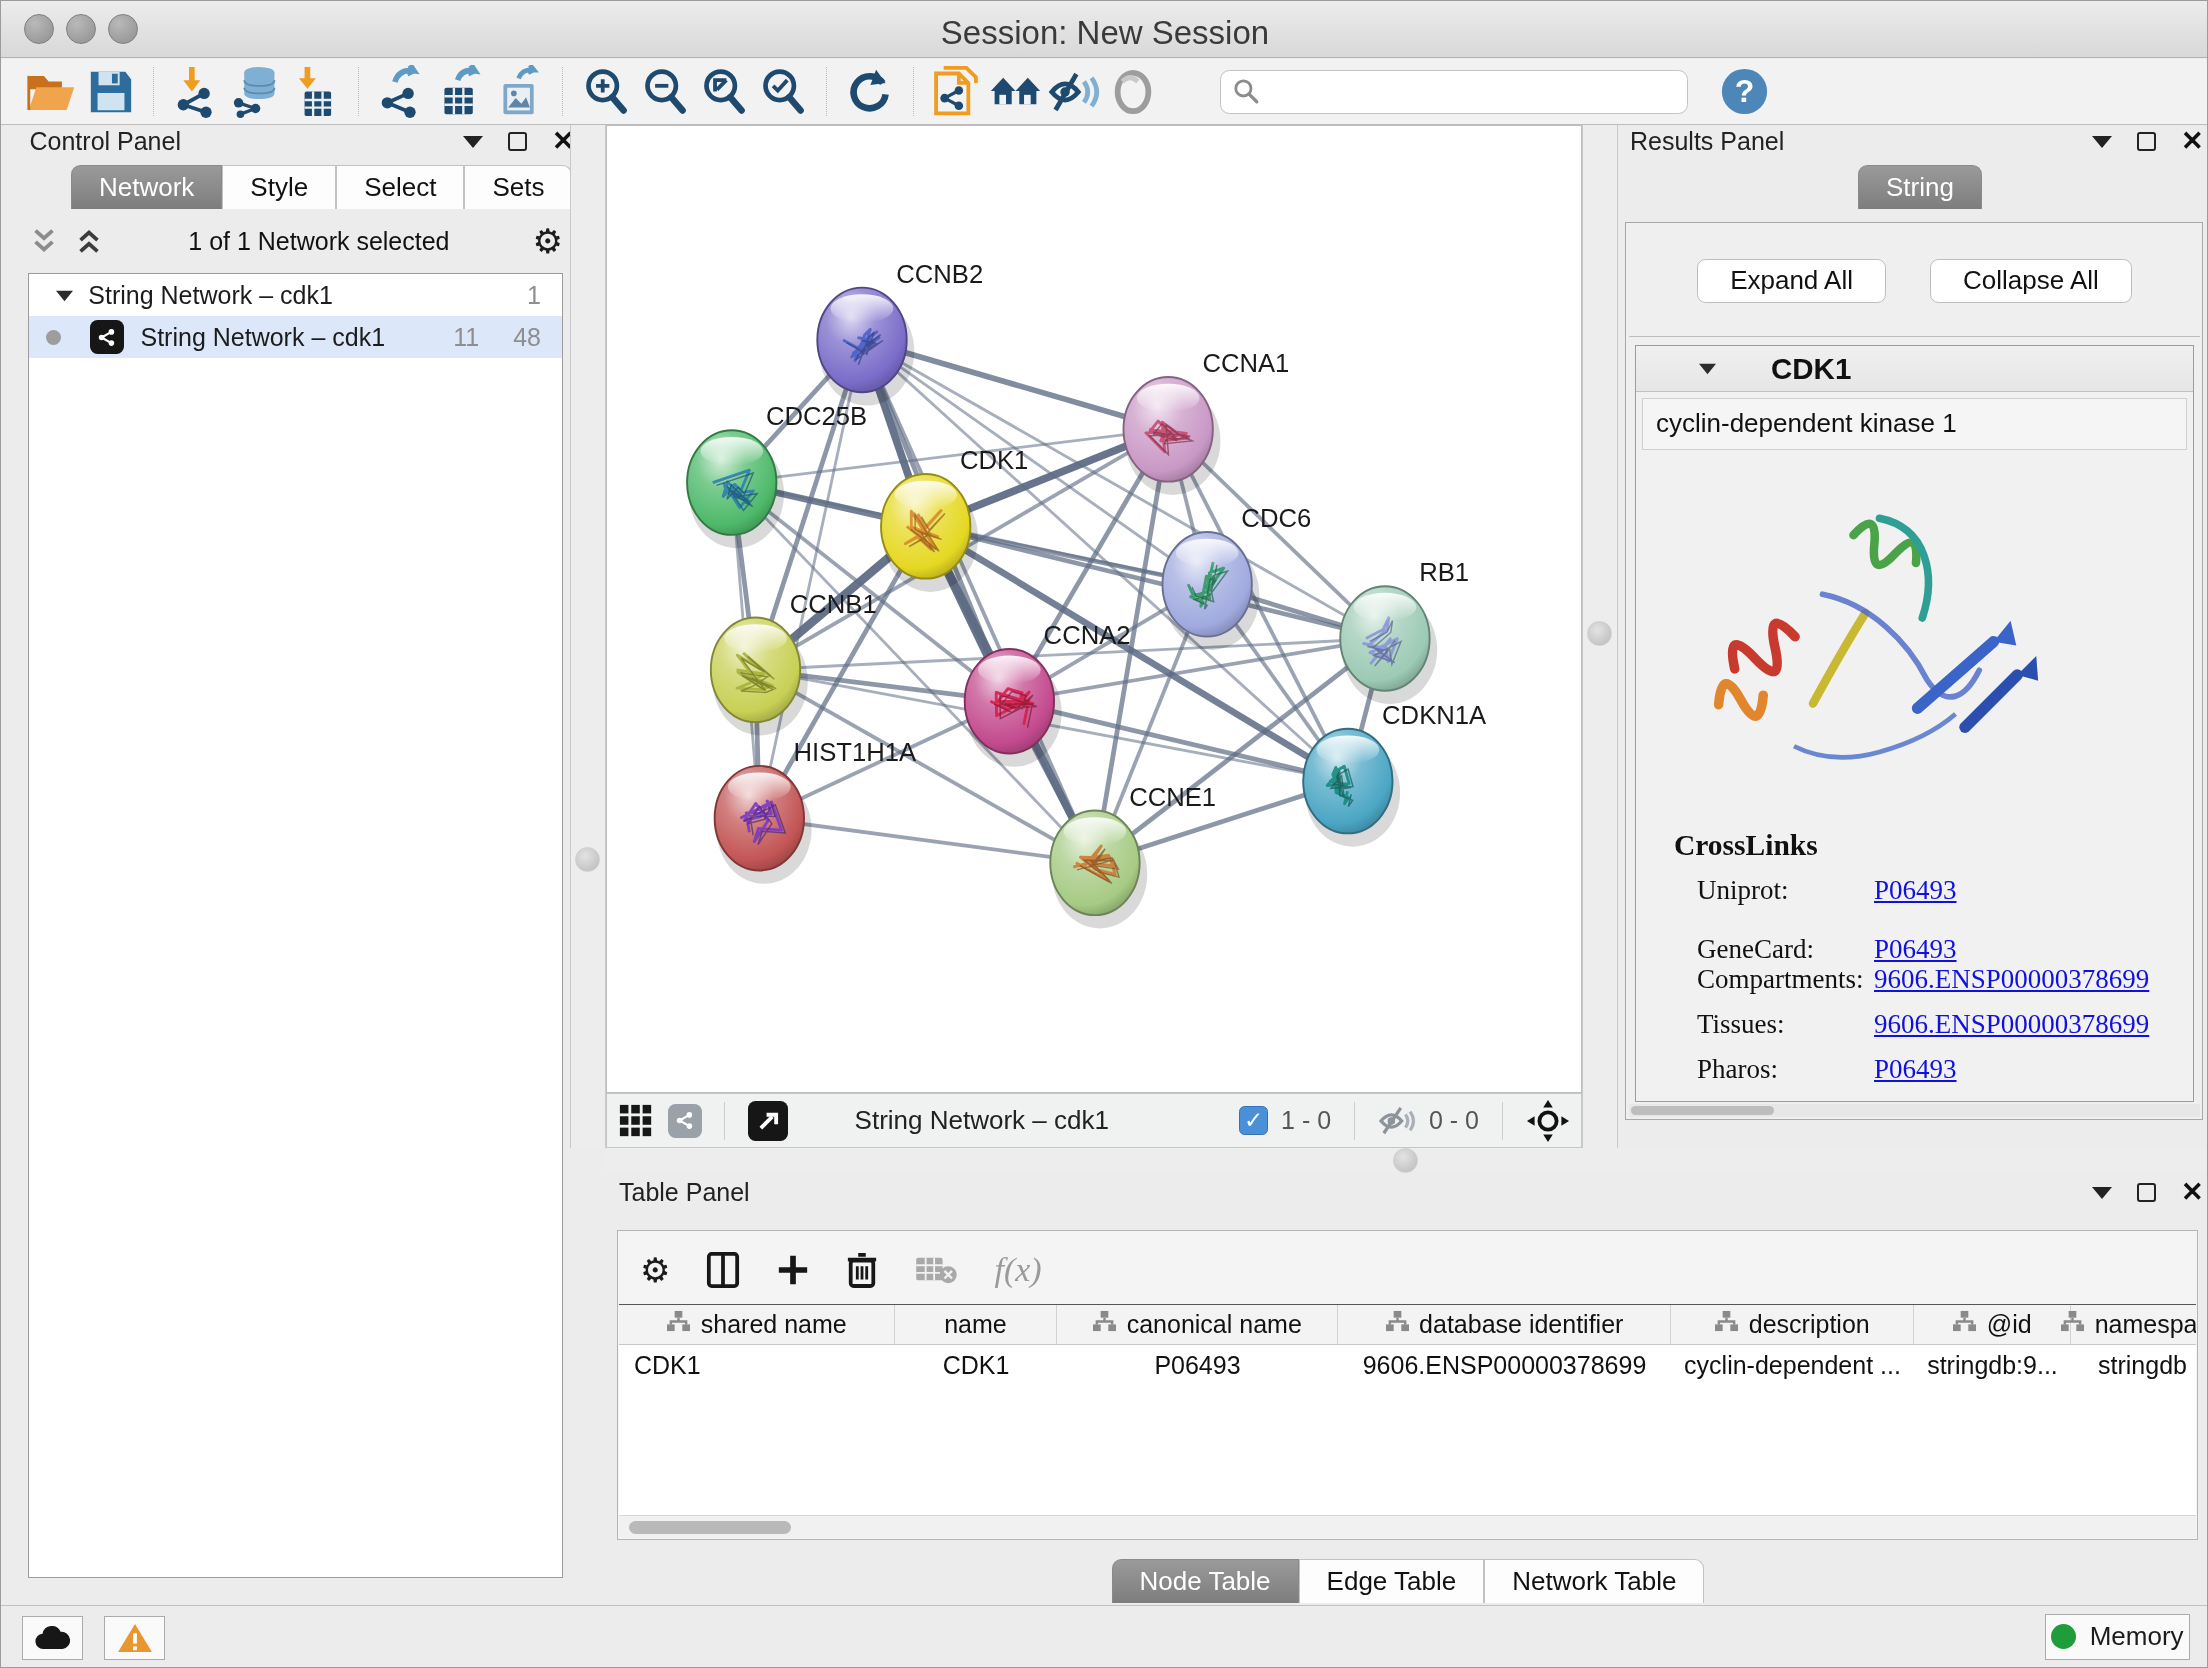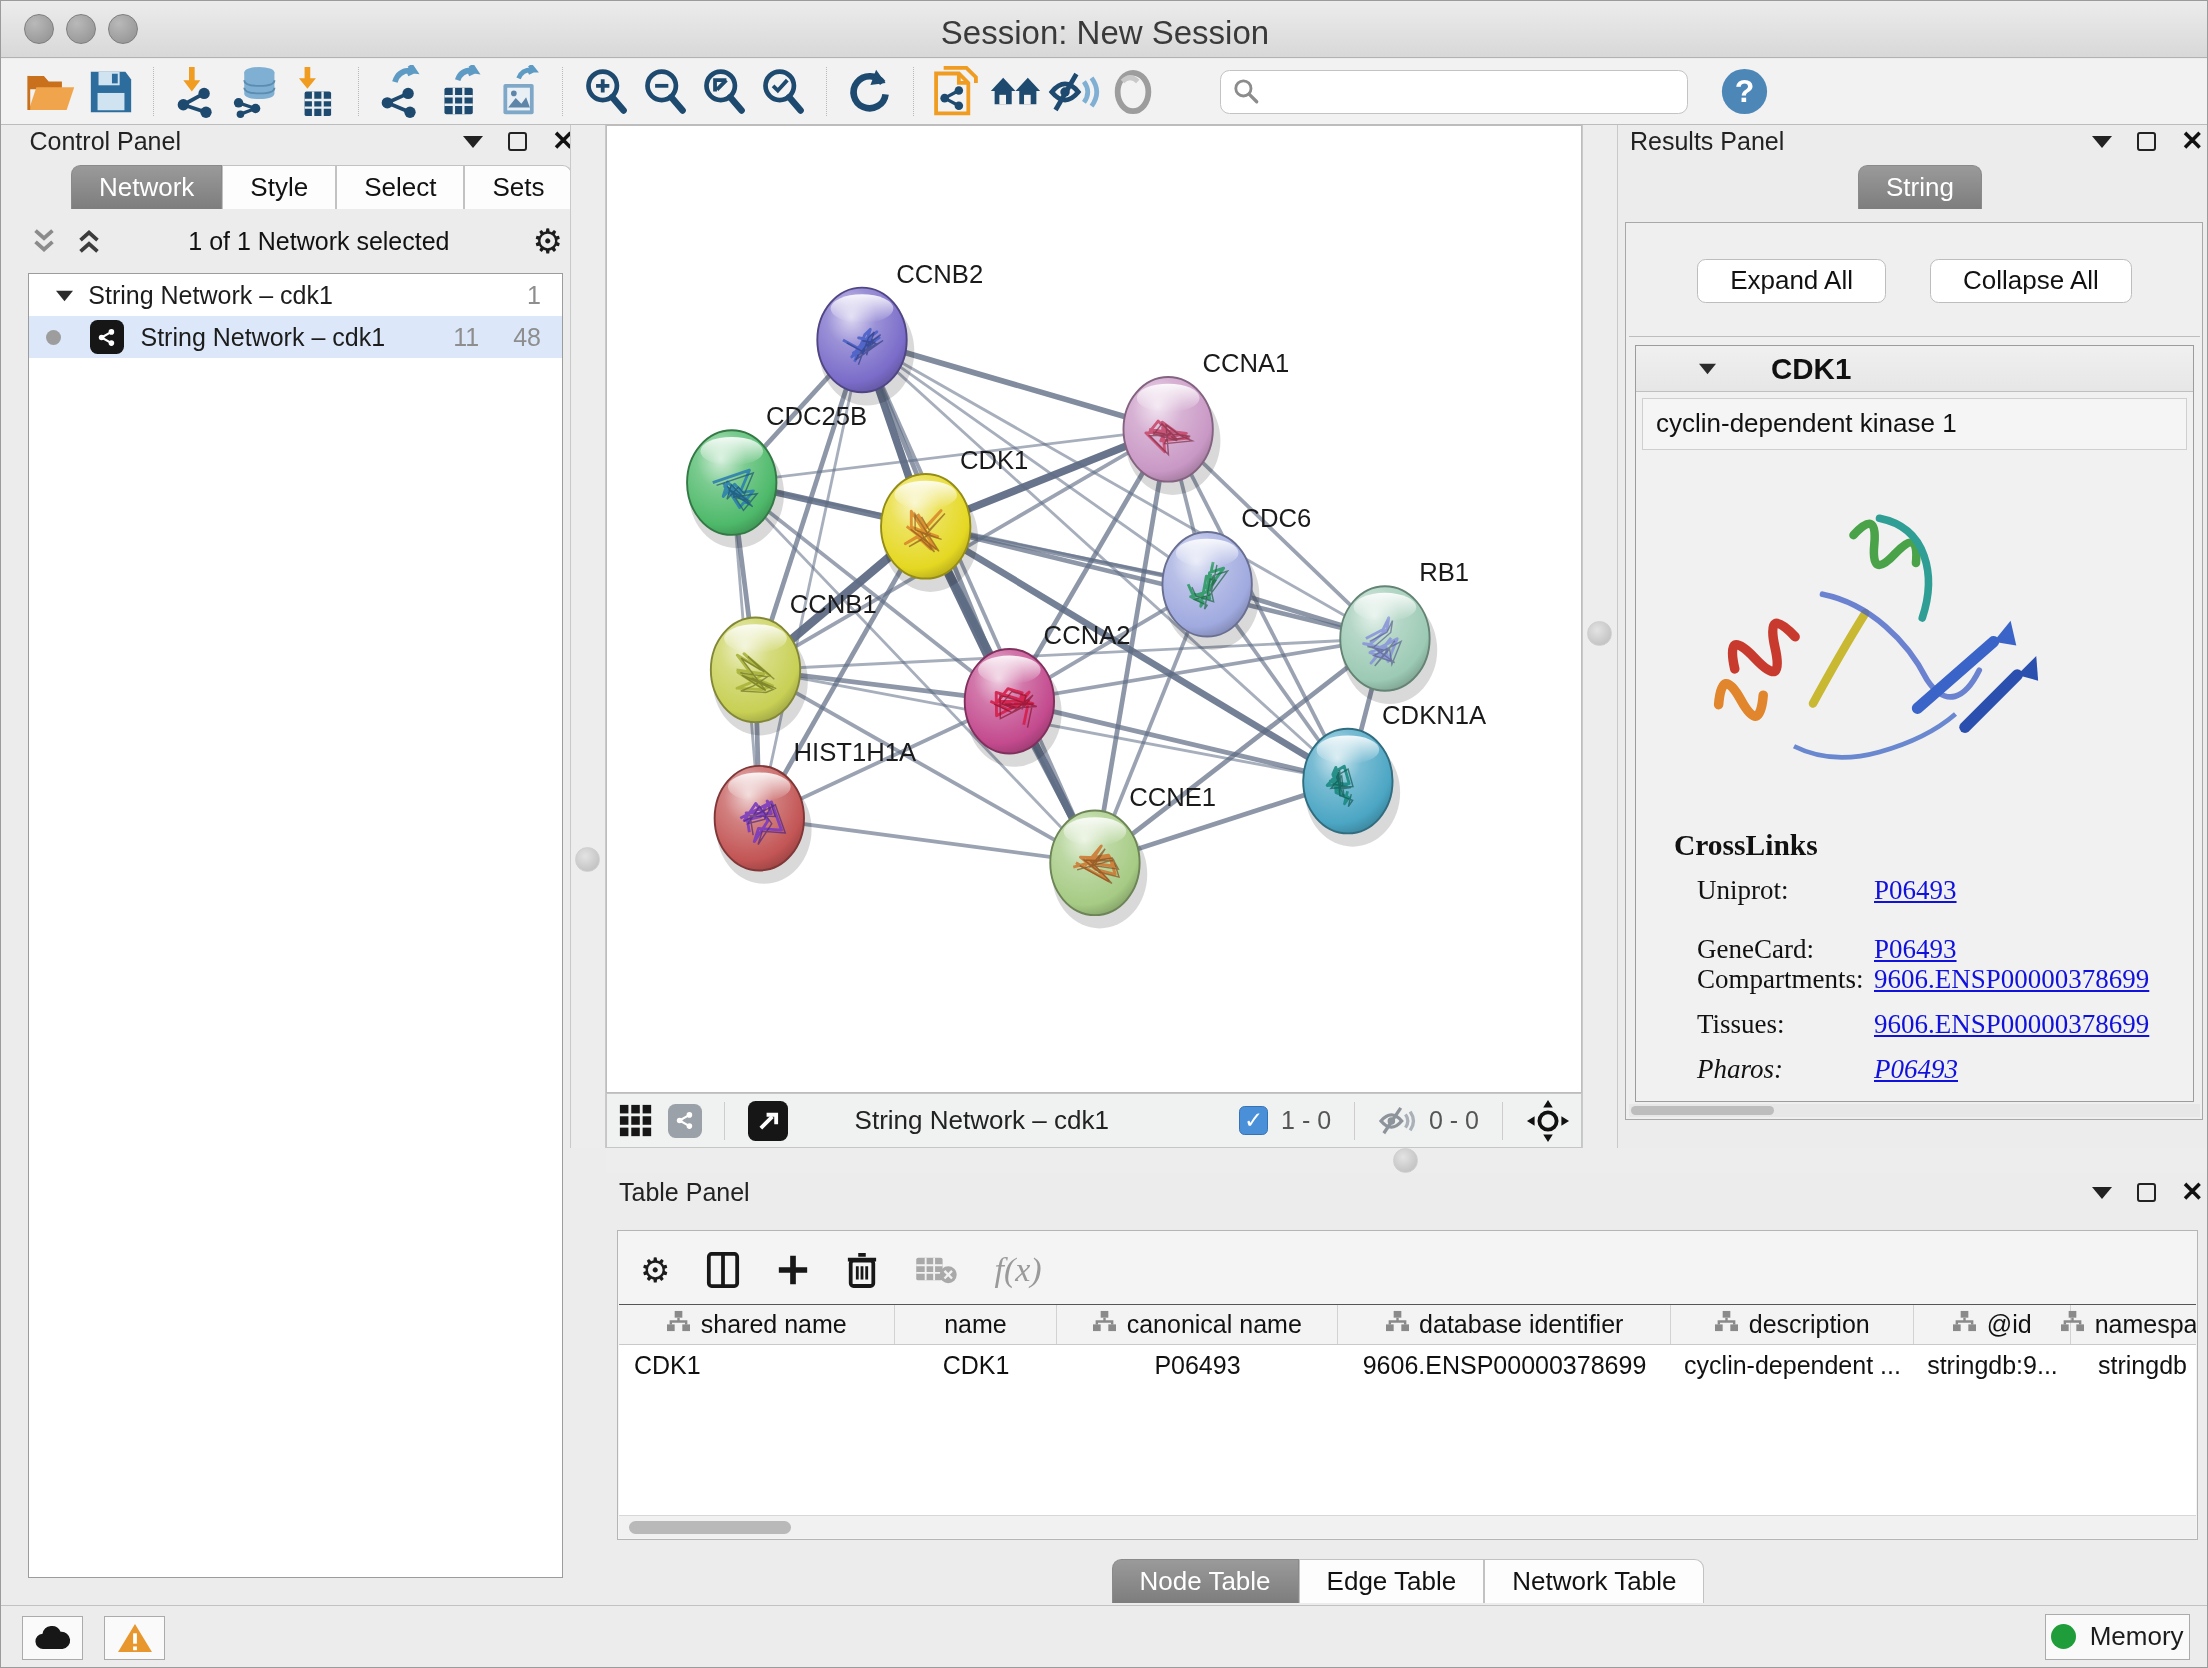--- a/index.html
+++ b/index.html
@@ -628,21 +628,21 @@
           <a href="#">P06493</a>
         </div>
         <div class="xl-row" style="top: 618px;">
           <span class="lab">Compartments:</span>
           <a href="#">9606.ENSP00000378699</a>
         </div>
         <div class="xl-row" style="top: 663px;">
           <span class="lab">Tissues:</span>
           <a href="#">9606.ENSP00000378699</a>
         </div>
-        <div class="xl-row" style="top: 708px; font-style: italic;">
+        <div class="xl-row" style="top: 708px;">
           <span class="lab">Pharos:</span>
           <a href="#">P06493</a>
         </div>
       </div>
   </div>
   <div class="rp-hscroll">
       <div class="rp-hthumb"></div>
     </div>
 
   <div class="ptitle" style="left:618px;top:1177px">Table Panel</div>

